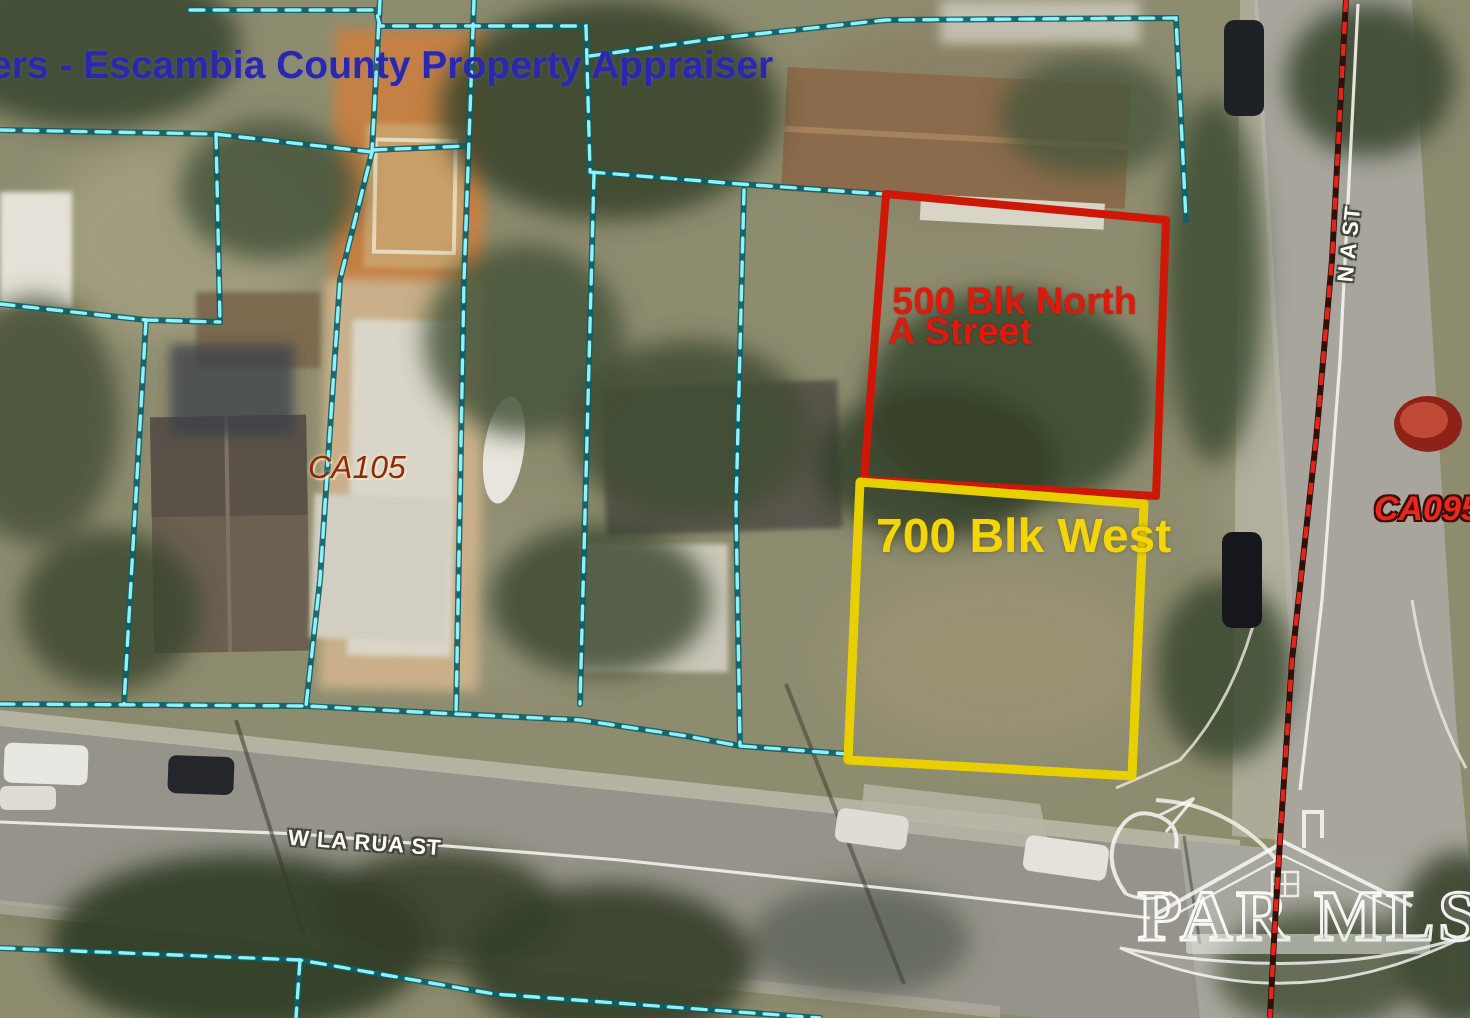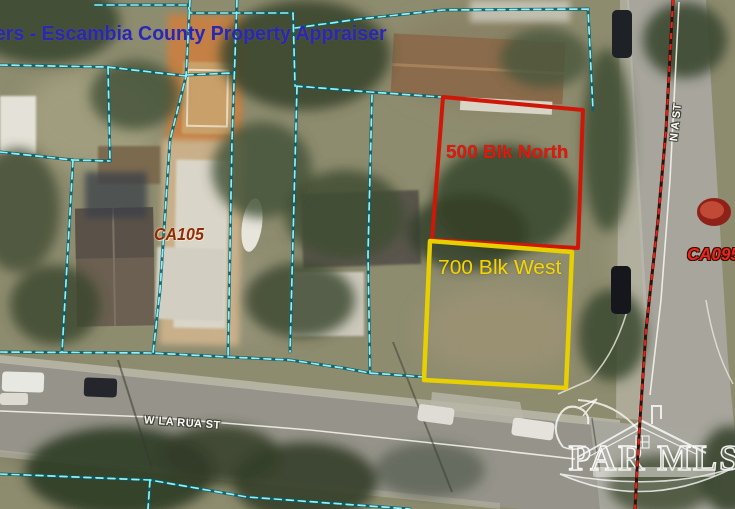--- a/index.html
+++ b/index.html
@@ -8,23 +8,23 @@
     font-family:"Liberation Sans",sans-serif;background:#8e8c6f;
   }
   .stage svg{position:absolute;left:0;top:0;}
   .overlay-label{position:absolute;white-space:nowrap;pointer-events:none;}
   .app-title{
     left:-5px;top:22px;font-size:19.5px;font-weight:bold;color:#2b28ae;
     text-shadow:0 0 2px rgba(120,120,220,.35);
   }
   .parcel-red-l1{left:446px;top:130px;font-size:19px;font-weight:bold;color:#dc1a0e;text-shadow:0 0 1px rgba(70,0,0,.45);margin-top:11px;}
   .parcel-red-l2{left:444px;top:156px;font-size:19px;font-weight:bold;color:#dc1a0e;text-shadow:0 0 1px rgba(70,0,0,.45);}
-  .parcel-yel-l1{left:438px;top:255px;font-size:21px;font-weight:normal;color:#f2d60a;text-shadow:0 0 2px rgba(95,75,0,.55);}
+  .parcel-yel-l1{left:438px;top:255px;font-size:24px;font-weight:bold;color:#f2d60a;text-shadow:0 0 2px rgba(95,75,0,.55);}
   .parcel-yel-l2{left:453px;top:282px;font-size:20px;font-weight:bold;color:#f2d60a;text-shadow:0 0 2px rgba(95,75,0,.55);}
-  .ca105{left:154px;top:226px;font-size:16px;font-weight:bold;font-style:italic;color:#8c2c0c;
+  .ca105{left:154px;top:226px;font-size:16px;font-weight:normal;font-style:italic;color:#8c2c0c;
     text-shadow:0 0 2px rgba(255,240,205,.85),1px 1px 0 rgba(255,240,205,.5);}
   .ca095{left:687px;top:245px;font-size:17px;font-weight:bold;font-style:italic;color:#e8281c;
     text-shadow:1px 1px 0 #3c0e08,-1px -1px 0 #3c0e08,1px -1px 0 #3c0e08,-1px 1px 0 #3c0e08;}
   .street{
     font-size:11px;font-weight:bold;color:#fbfbf2;letter-spacing:.5px;
     text-shadow:1px 1px 0 #44443e,-1px -1px 0 #44443e,1px -1px 0 #44443e,-1px 1px 0 #44443e,0 0 2px #44443e;
   }
   .st-wlarua{left:144px;top:416px;transform:rotate(4deg);}
   .st-na{left:656px;top:116px;transform:rotate(-84deg);transform-origin:50% 50%;}
 </style>
@@ -205,20 +205,21 @@
 
     <g fill="none">
       <polyline points="673,0 666,130 658,220 646,330 640,420 637,470 635,509" stroke="#30100a" stroke-width="3"></polyline>
       <polyline points="673,0 666,130 658,220 646,330 640,420 637,470 635,509" stroke="#e2241a" stroke-width="2.2" stroke-dasharray="6 5"></polyline>
     </g>
   </svg>
 
   <div class="overlay-label app-title">ers - Escambia County Property Appraiser</div>
 
   <div class="overlay-label parcel-red-l1">500 Blk North</div>
+  <div class="overlay-label parcel-red-l2">A Street</div>
 
   <div class="overlay-label parcel-yel-l1">700 Blk West</div>
 
   <div class="overlay-label ca105">CA105</div>
   <div class="overlay-label ca095">CA095</div>
 
   <div class="overlay-label street st-wlarua">W LA RUA ST</div>
   <div class="overlay-label street st-na">N A ST</div>
 </div>
 

